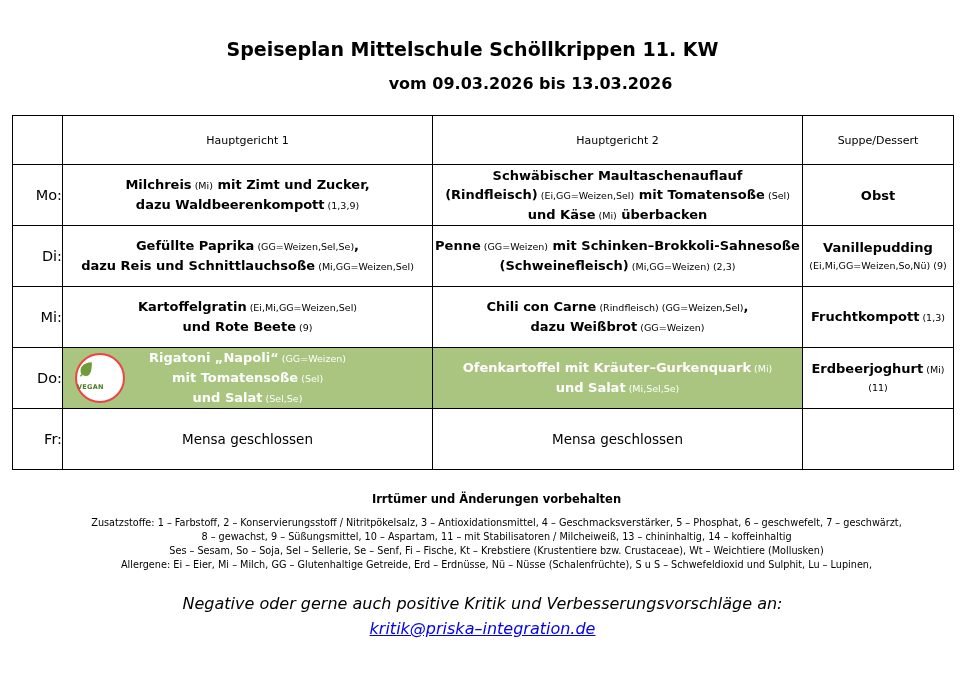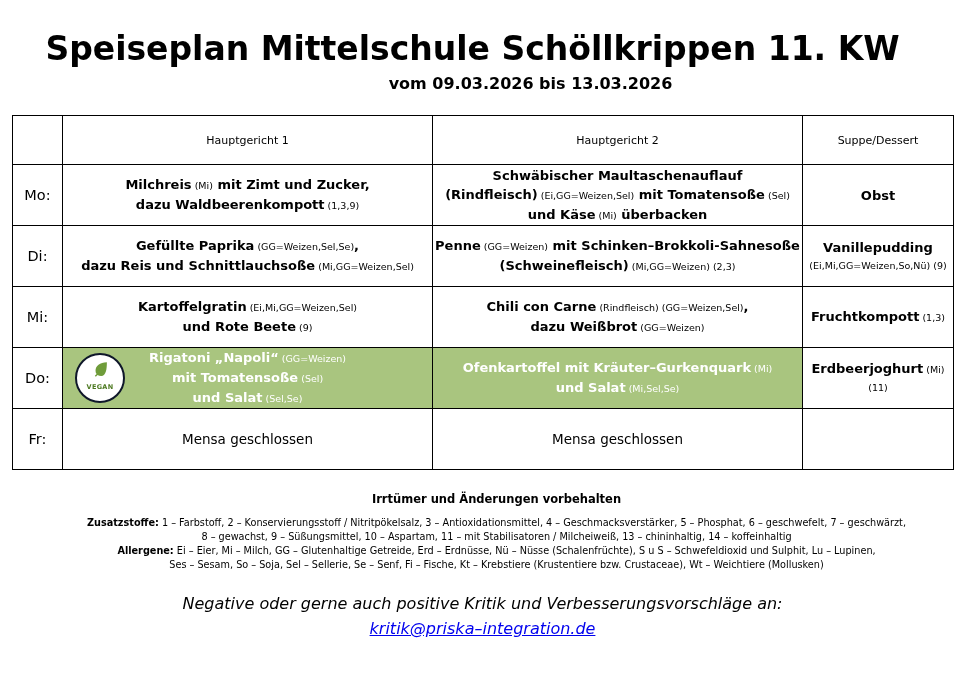--- a/index.html
+++ b/index.html
@@ -19,21 +19,21 @@
     width: 965px;
     height: 695px;
     box-sizing: border-box;
   }
   
   .header {
     padding-top: 34px;
     text-align: center;
   }
   .title {
-    font-size: 33px;
+    font-size: 19px;
     font-weight: bold;
     letter-spacing: 0px;
     line-height: 30px;
     padding-right: 20px;
   }
   .subtitle {
     font-size: 16px;
     font-weight: bold;
     margin-top: 10px;
     padding-left: 96px;
@@ -60,21 +60,21 @@
   thead th {
     height: 48px;
     font-size: 11px;
     font-weight: normal;
     text-align: center;
   }
   thead th.day-head { border-left: 1px solid #000; }
 
   .day-cell {
     font-size: 14.5px;
-    text-align: center;
+    text-align: right;
     padding-left: 10px;
     height: 60px;
   }
   .dish-cell {
     text-align: center;
     font-size: 13px;
     line-height: 19px;
     padding: 8px 8px;
   }
   .dish-cell .line { white-space: nowrap; }
@@ -104,24 +104,24 @@
   td.veg-cell { position: relative; }
   .vegan-badge {
     position: absolute;
     left: 12px;
     top: 50%;
     transform: translateY(-50%);
     width: 46px;
     height: 46px;
     border-radius: 50%;
     background: #ffffff;
-    border: 2px solid #0f172a;
+    border: 2px solid #ef4444;
     display: flex;
     flex-direction: column;
-    align-items: center;
+    align-items: flex-start;
     justify-content: center;
   }
   .vegan-badge .leaf {
     width: 17px;
     height: 17px;
     margin-bottom: 1px;
   }
   .vegan-badge .vegan-text {
     font-size: 6.5px;
     font-weight: bold;
@@ -138,21 +138,21 @@
   }
   .fn-title {
     font-size: 11.5px;
     font-weight: bold;
     margin-bottom: 10px;
   }
   .fn-block {
     font-size: 9.7px;
     line-height: 14px;
   }
-  .fn-block .lbl { font-weight: bold; }
+  .fn-block .lbl { font-weight: normal; }
 
   .contact {
     margin-top: 20px;
     text-align: center;
     font-style: italic;
   }
   .contact .ask {
     font-size: 16px;
     line-height: 24px;
   }
@@ -273,22 +273,22 @@
     </table>
   </div>
 
   <div class="footnotes">
     <div class="fn-title">Irrtümer und Änderungen vorbehalten</div>
     <div class="fn-block">
       <div><span class="lbl">Zusatzstoffe:</span><span> 1 – Farbstoff, 2 – Konservierungsstoff / Nitritpökelsalz, 3 – Antioxidationsmittel, 4 – Geschmacksverstärker, 5 – Phosphat, 6 – geschwefelt, 7 – geschwärzt,</span></div>
       <div>8 – gewachst, 9 – Süßungsmittel, 10 – Aspartam, 11 – mit Stabilisatoren / Milcheiweiß, 13 – chininhaltig, 14 – koffeinhaltig</div>
     </div>
     <div class="fn-block">
+      <div>Ses – Sesam, So – Soja, Sel – Sellerie, Se – Senf, Fi – Fische, Kt – Krebstiere (Krustentiere bzw. Crustaceae), Wt – Weichtiere (Mollusken)</div>
       <div><span class="lbl">Allergene:</span><span> Ei – Eier, Mi – Milch, GG – Glutenhaltige Getreide, Erd – Erdnüsse, Nü – Nüsse (Schalenfrüchte), S u S – Schwefeldioxid und Sulphit, Lu – Lupinen,</span></div>
-      <div>Ses – Sesam, So – Soja, Sel – Sellerie, Se – Senf, Fi – Fische, Kt – Krebstiere (Krustentiere bzw. Crustaceae), Wt – Weichtiere (Mollusken)</div>
     </div>
   </div>
 
   <div class="contact">
     <div class="ask">Negative oder gerne auch positive Kritik und Verbesserungs­vorschläge an:</div>
     <a class="mail" href="#">kritik@priska–integration.de</a>
   </div>
 
 </div>
 

